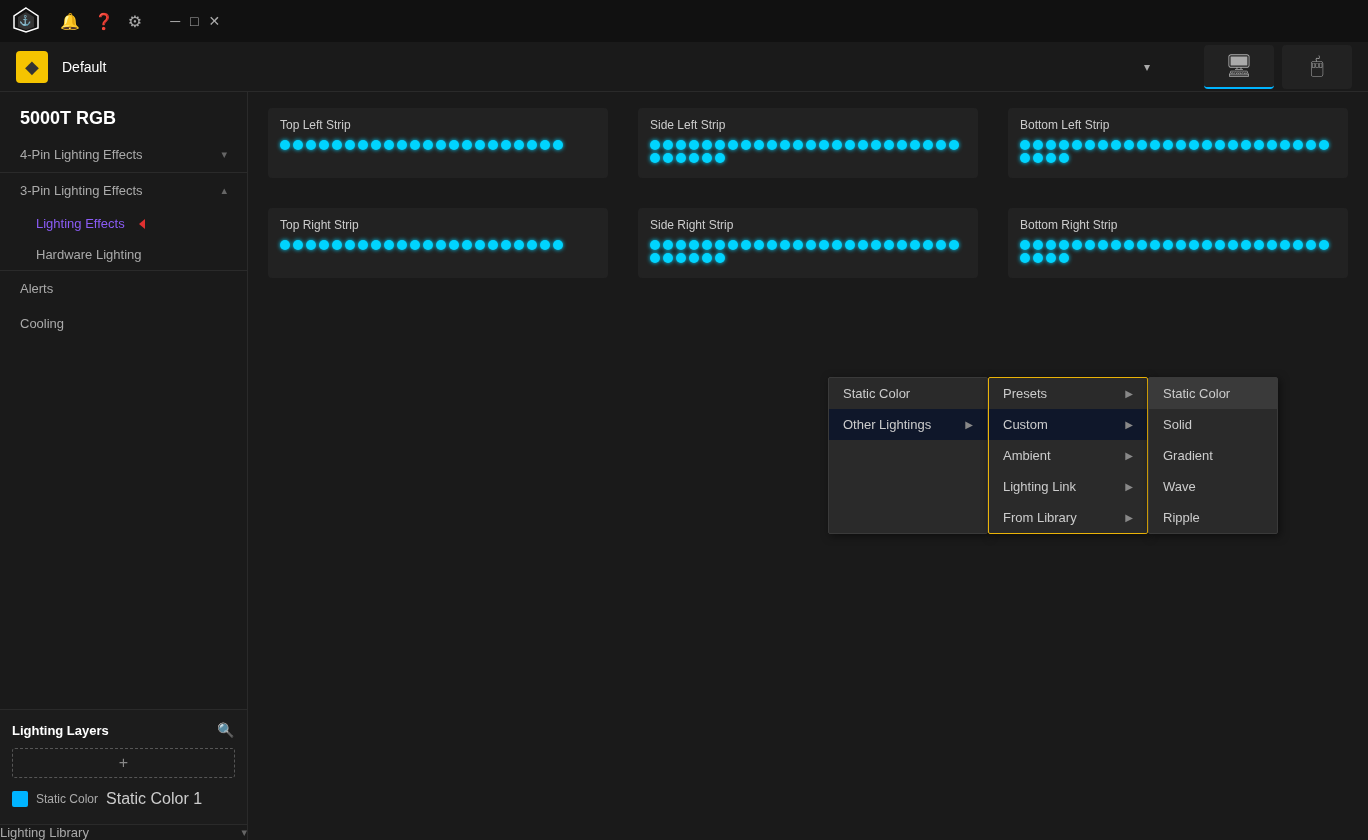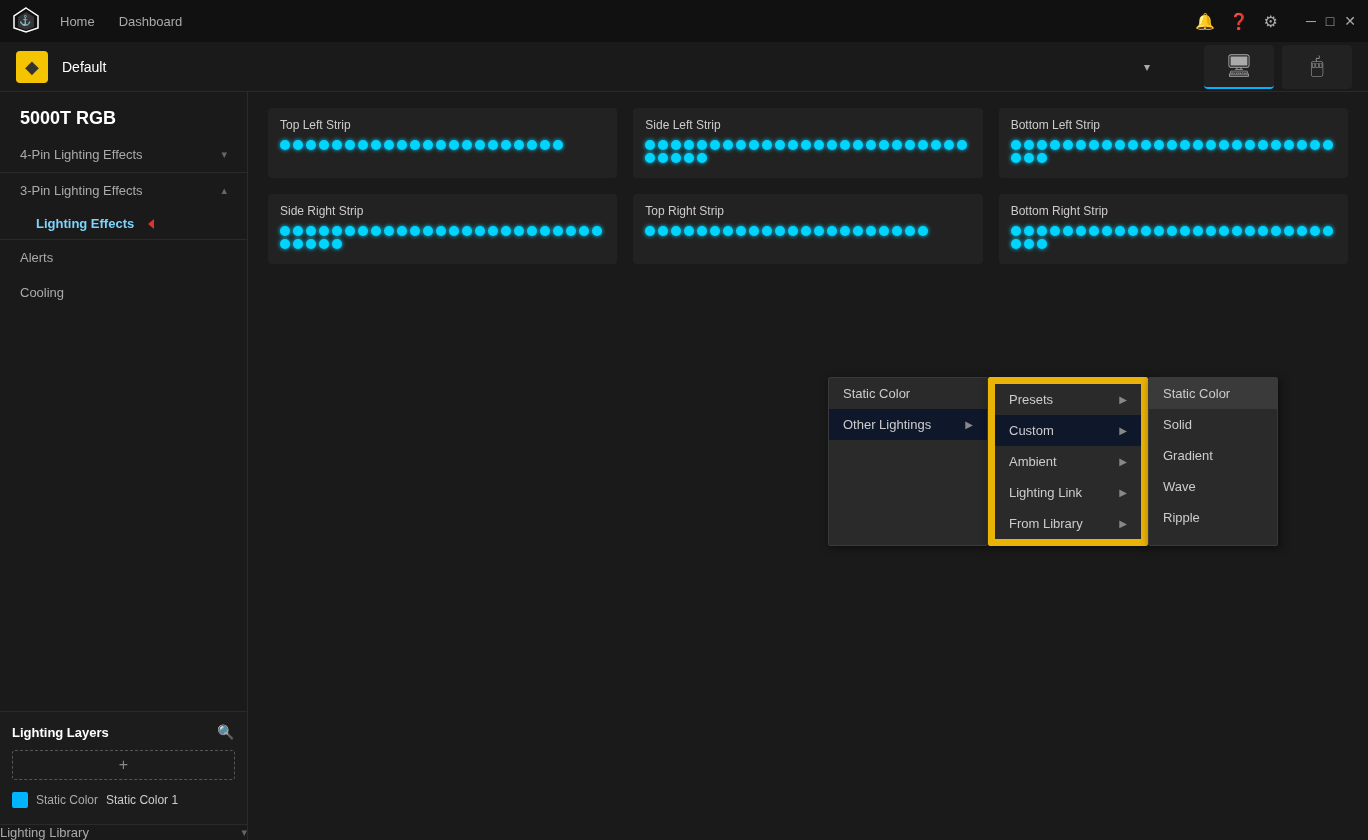--- a/index.html
+++ b/index.html
@@ -156,22 +156,22 @@
     .sidebar-sub-item {
       padding: 8px 20px 8px 36px;
       cursor: pointer;
       color: #aaa;
       font-size: 13px;
       display: flex;
       align-items: center;
       gap: 8px;
     }
     .sidebar-sub-item.active {
-      color: #7dd3fc;
-      font-weight: 700;
+      color: #8b5cf6;
+      font-weight: 400;
     }
     .arrow-indicator {
       display: inline-block;
       width: 0; height: 0;
       border-top: 5px solid transparent;
       border-bottom: 5px solid transparent;
       border-right: 6px solid #e03030;
       margin-left: 6px;
     }
     .sidebar-simple-item {
@@ -215,21 +215,21 @@
       padding: 4px 0;
     }
     .ll-layer-color {
       width: 16px;
       height: 16px;
       background: #00b4ff;
       border-radius: 2px;
       flex-shrink: 0;
     }
     .ll-layer-type { color: #aaa; font-size: 12px; }
-    .ll-layer-name { color: #ccc; font-size: 12px; }
+    .ll-layer-name { color: #ccc; font-size: 16px; }
 
     .lighting-library-panel {
       padding: 0;
       border-top: 1px solid #2a2a2a;
     }
     .lib-header {
       display: flex;
       align-items: center;
       justify-content: space-between;
     }
@@ -242,21 +242,21 @@
       background: #1a1a1a;
       padding: 16px 20px;
       position: relative;
       overflow: hidden;
     }
 
     
     .strips-grid {
       display: grid;
       grid-template-columns: 1fr 1fr 1fr;
-      gap: 16px;
+      gap: 30px;
     }
     .strip-card {
       background: #222;
       border-radius: 4px;
       padding: 10px 12px;
       min-height: 70px;
     }
     .strip-label {
       color: #ccc;
       font-size: 12px;
@@ -298,21 +298,21 @@
       display: flex;
       align-items: center;
       justify-content: space-between;
       white-space: nowrap;
     }
     .ctx-menu-item.highlighted { background: #0f172a; }
     .ctx-chevron { font-size: 10px; color: #888; }
 
     .ctx-menu-l2 {
       background: #2a2a2a;
-      border: 7px solid #eab308;
+      border: 1px solid #eab308;
       border-radius: 2px;
       min-width: 160px;
       box-shadow: 2px 2px 8px rgba(0,0,0,0.5);
     }
     .ctx-menu-l3 {
       background: #2a2a2a;
       border: 1px solid #3a3a3a;
       border-radius: 2px;
       min-width: 130px;
       box-shadow: 2px 2px 8px rgba(0,0,0,0.5);
@@ -321,24 +321,20 @@
 </head>
 <body>
 
 <div class="topbar">
   <div>
     <svg class="topbar-logo" viewBox="0 0 28 28" fill="white">
       <polygon points="14,2 26,10 26,22 14,26 2,22 2,10" fill="none" stroke="white" stroke-width="1.5"></polygon>
       <polygon points="14,6 22,11 22,21 14,24 6,21 6,11" fill="white" opacity="0.15"></polygon>
       <text x="14" y="18" text-anchor="middle" font-size="10" fill="white" font-weight="bold">⚓</text>
     </svg>
-  </div>
-  <div class="topbar-nav">
-    <span class="topbar-nav-item">Home</span>
-    <span class="topbar-nav-item">Dashboard</span>
   </div>
   <div class="topbar-actions">
     <span class="topbar-action-icon">🔔</span>
     <span class="topbar-action-icon">❓</span>
     <span class="topbar-action-icon">⚙</span>
   </div>
   <div class="window-controls">
     <span class="wc-btn">─</span>
     <span class="wc-btn">□</span>
     <span class="wc-btn">✕</span>
@@ -376,20 +372,23 @@
     <div class="sidebar-section">
       <div class="sidebar-section-header">
         <span class="label">3-Pin Lighting Effects</span>
         <span class="chevron">▴</span>
       </div>
       <div class="sidebar-sub-items">
         <div class="sidebar-sub-item active">
           <span>Lighting Effects</span>
           <span class="arrow-indicator"></span>
         </div>
+        <div class="sidebar-sub-item">
+          <span>Hardware Lighting</span>
+        </div>
       </div>
     </div>
 
     <div class="sidebar-simple-item">Alerts</div>
     <div class="sidebar-simple-item">Cooling</div>
 
     <div style="flex:1;"></div>
 
     <div class="lighting-layers-panel">
       <div class="ll-header">
@@ -510,58 +509,58 @@
             <div class="led-dot"></div>
             <div class="led-dot"></div>
             <div class="led-dot"></div>
             <div class="led-dot"></div>
             <div class="led-dot"></div>
             <div class="led-dot"></div>
           </div>
       </div>
 
       <div class="strip-card">
+        <div class="strip-label">Top Right Strip</div>
+        <div class="strip-leds" id="leds-top-right">
+            <div class="led-dot"></div>
+            <div class="led-dot"></div>
+            <div class="led-dot"></div>
+            <div class="led-dot"></div>
+            <div class="led-dot"></div>
+            <div class="led-dot"></div>
+            <div class="led-dot"></div>
+            <div class="led-dot"></div>
+            <div class="led-dot"></div>
+            <div class="led-dot"></div>
+            <div class="led-dot"></div>
+            <div class="led-dot"></div>
+            <div class="led-dot"></div>
+            <div class="led-dot"></div>
+            <div class="led-dot"></div>
+            <div class="led-dot"></div>
+            <div class="led-dot"></div>
+            <div class="led-dot"></div>
+            <div class="led-dot"></div>
+            <div class="led-dot"></div>
+            <div class="led-dot"></div>
+            <div class="led-dot"></div>
+          </div>
+      </div>
+
+      <div class="strip-card">
         <div class="strip-label">Side Right Strip</div>
         <div class="strip-leds" id="leds-side-right">
             <div class="led-dot"></div>
             <div class="led-dot"></div>
             <div class="led-dot"></div>
             <div class="led-dot"></div>
             <div class="led-dot"></div>
             <div class="led-dot"></div>
             <div class="led-dot"></div>
             <div class="led-dot"></div>
-            <div class="led-dot"></div>
-            <div class="led-dot"></div>
-            <div class="led-dot"></div>
-            <div class="led-dot"></div>
-            <div class="led-dot"></div>
-            <div class="led-dot"></div>
-            <div class="led-dot"></div>
-            <div class="led-dot"></div>
-            <div class="led-dot"></div>
-            <div class="led-dot"></div>
-            <div class="led-dot"></div>
-            <div class="led-dot"></div>
-            <div class="led-dot"></div>
-            <div class="led-dot"></div>
-            <div class="led-dot"></div>
-            <div class="led-dot"></div>
-            <div class="led-dot"></div>
-            <div class="led-dot"></div>
-            <div class="led-dot"></div>
-            <div class="led-dot"></div>
-            <div class="led-dot"></div>
-            <div class="led-dot"></div>
-          </div>
-      </div>
-
-      <div class="strip-card">
-        <div class="strip-label">Top Right Strip</div>
-        <div class="strip-leds" id="leds-top-right">
             <div class="led-dot"></div>
             <div class="led-dot"></div>
             <div class="led-dot"></div>
             <div class="led-dot"></div>
             <div class="led-dot"></div>
             <div class="led-dot"></div>
             <div class="led-dot"></div>
             <div class="led-dot"></div>
             <div class="led-dot"></div>
             <div class="led-dot"></div>

